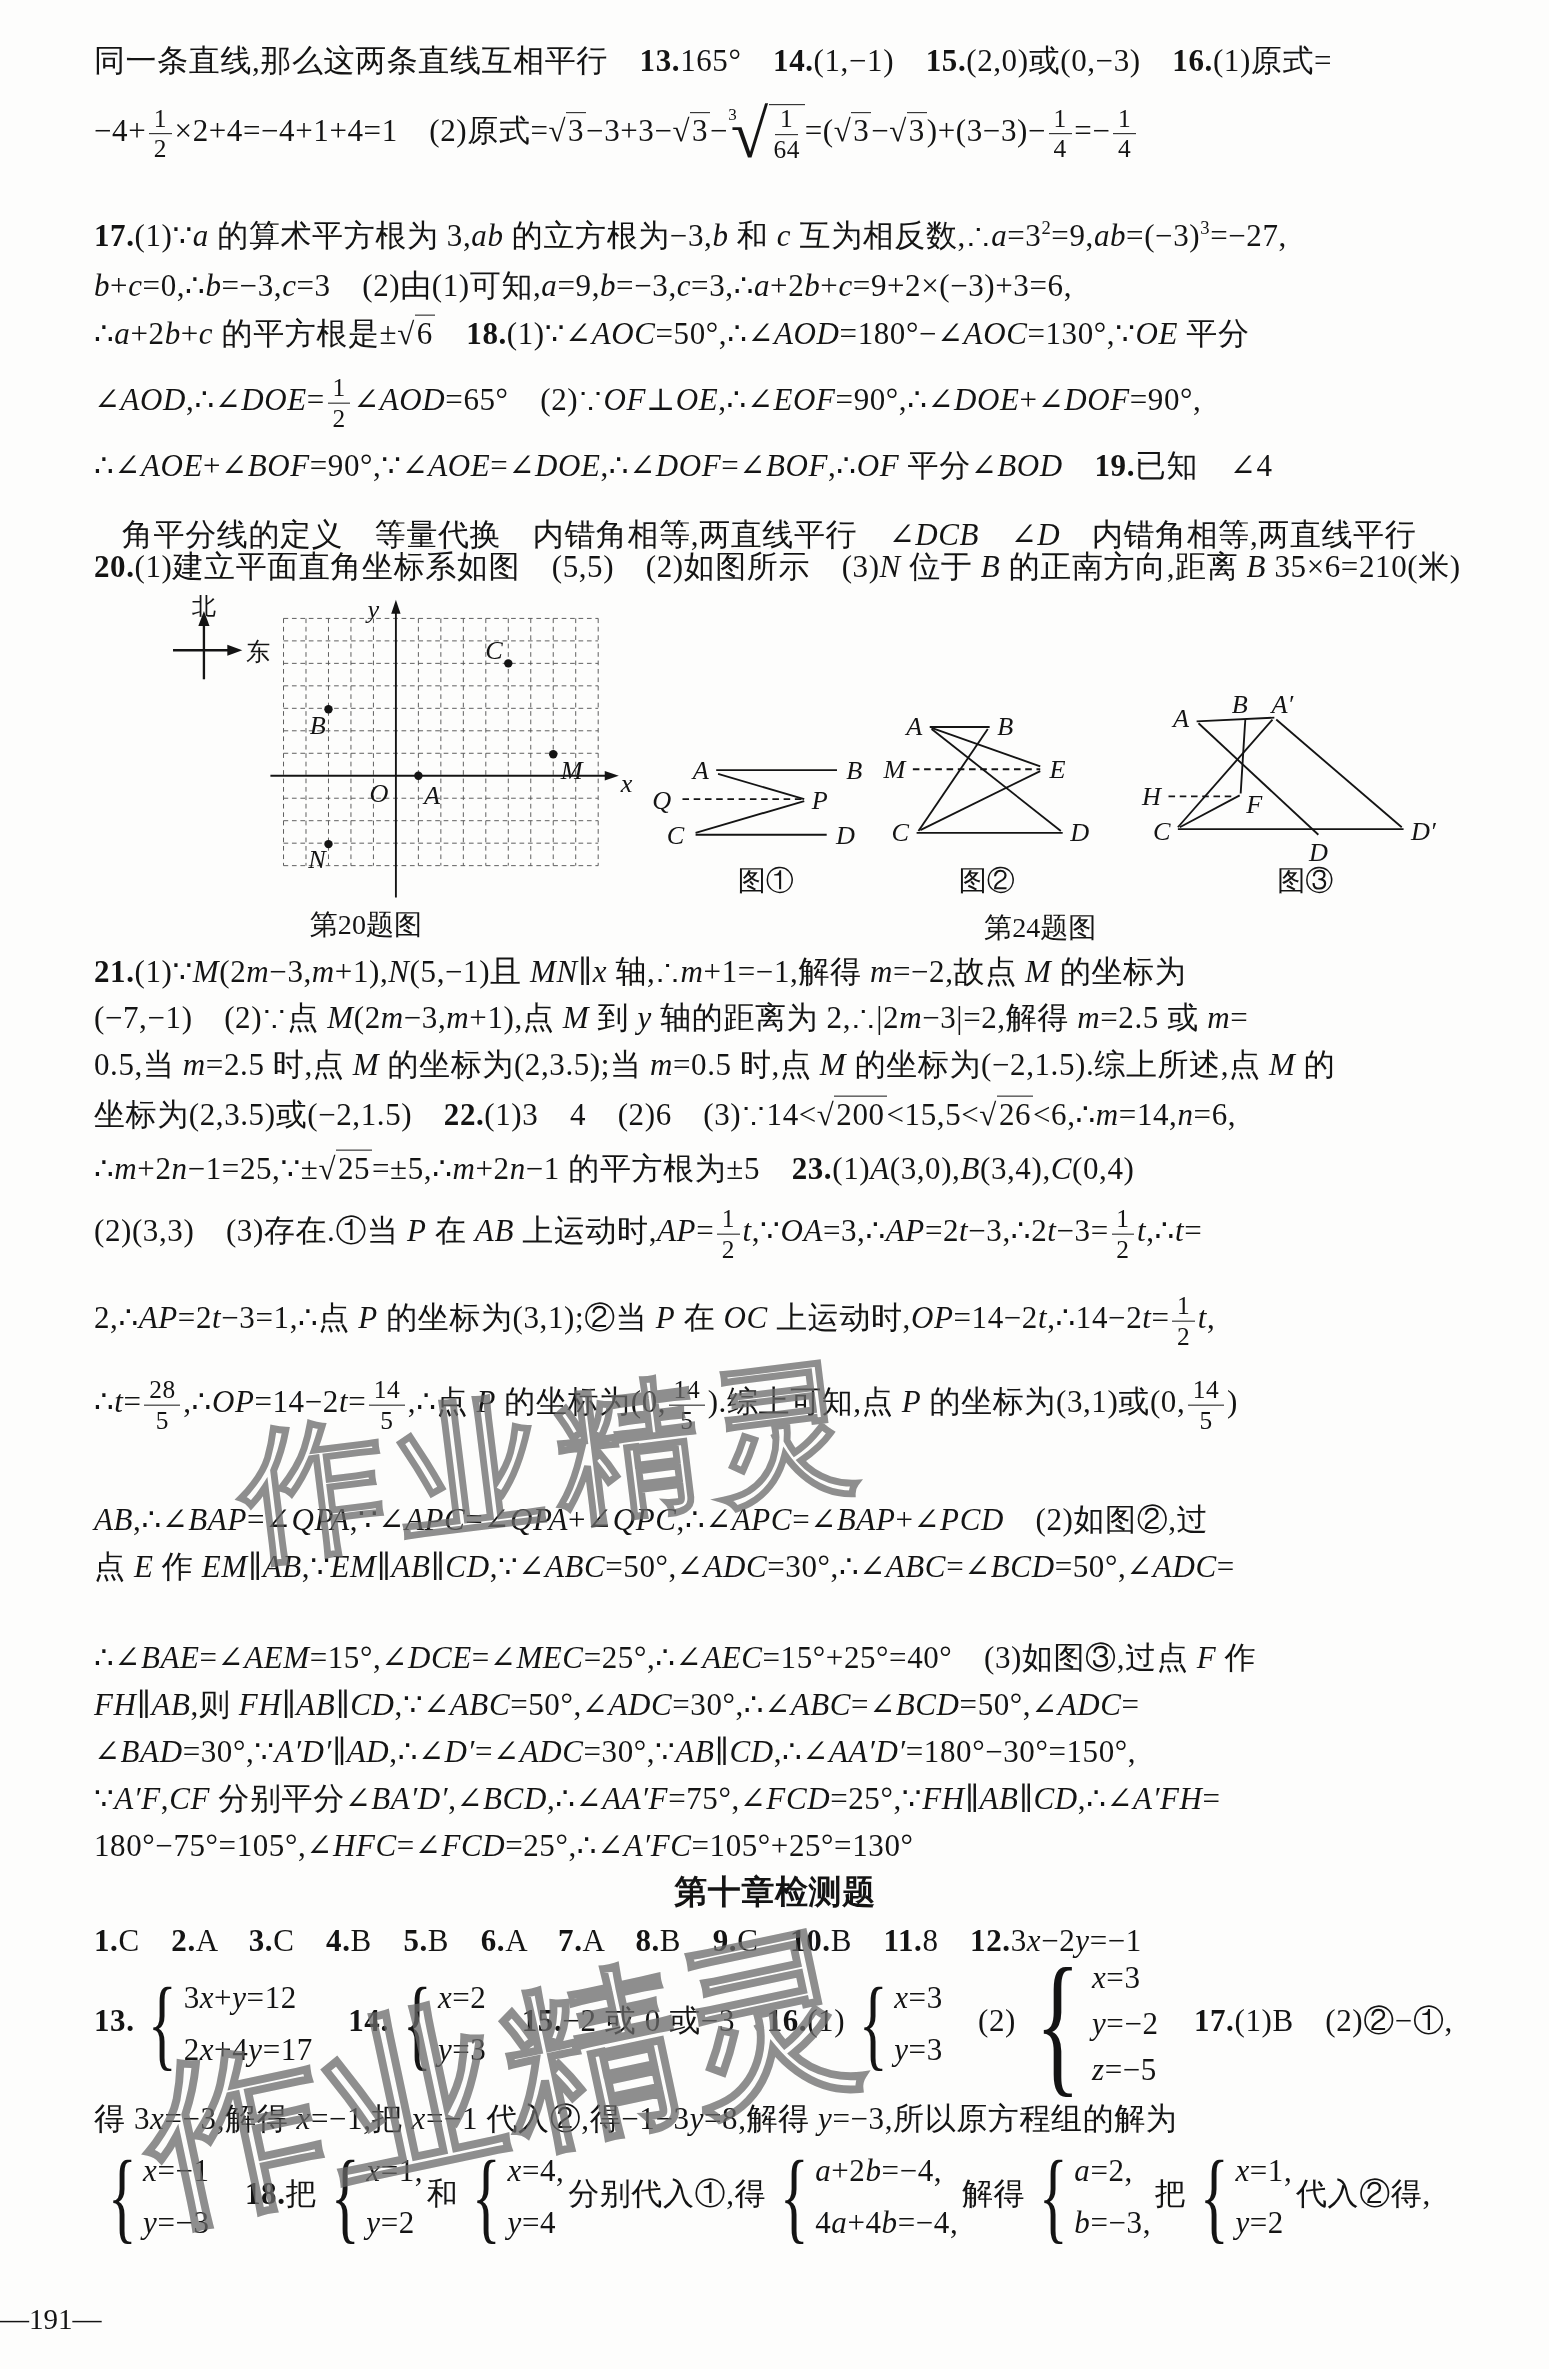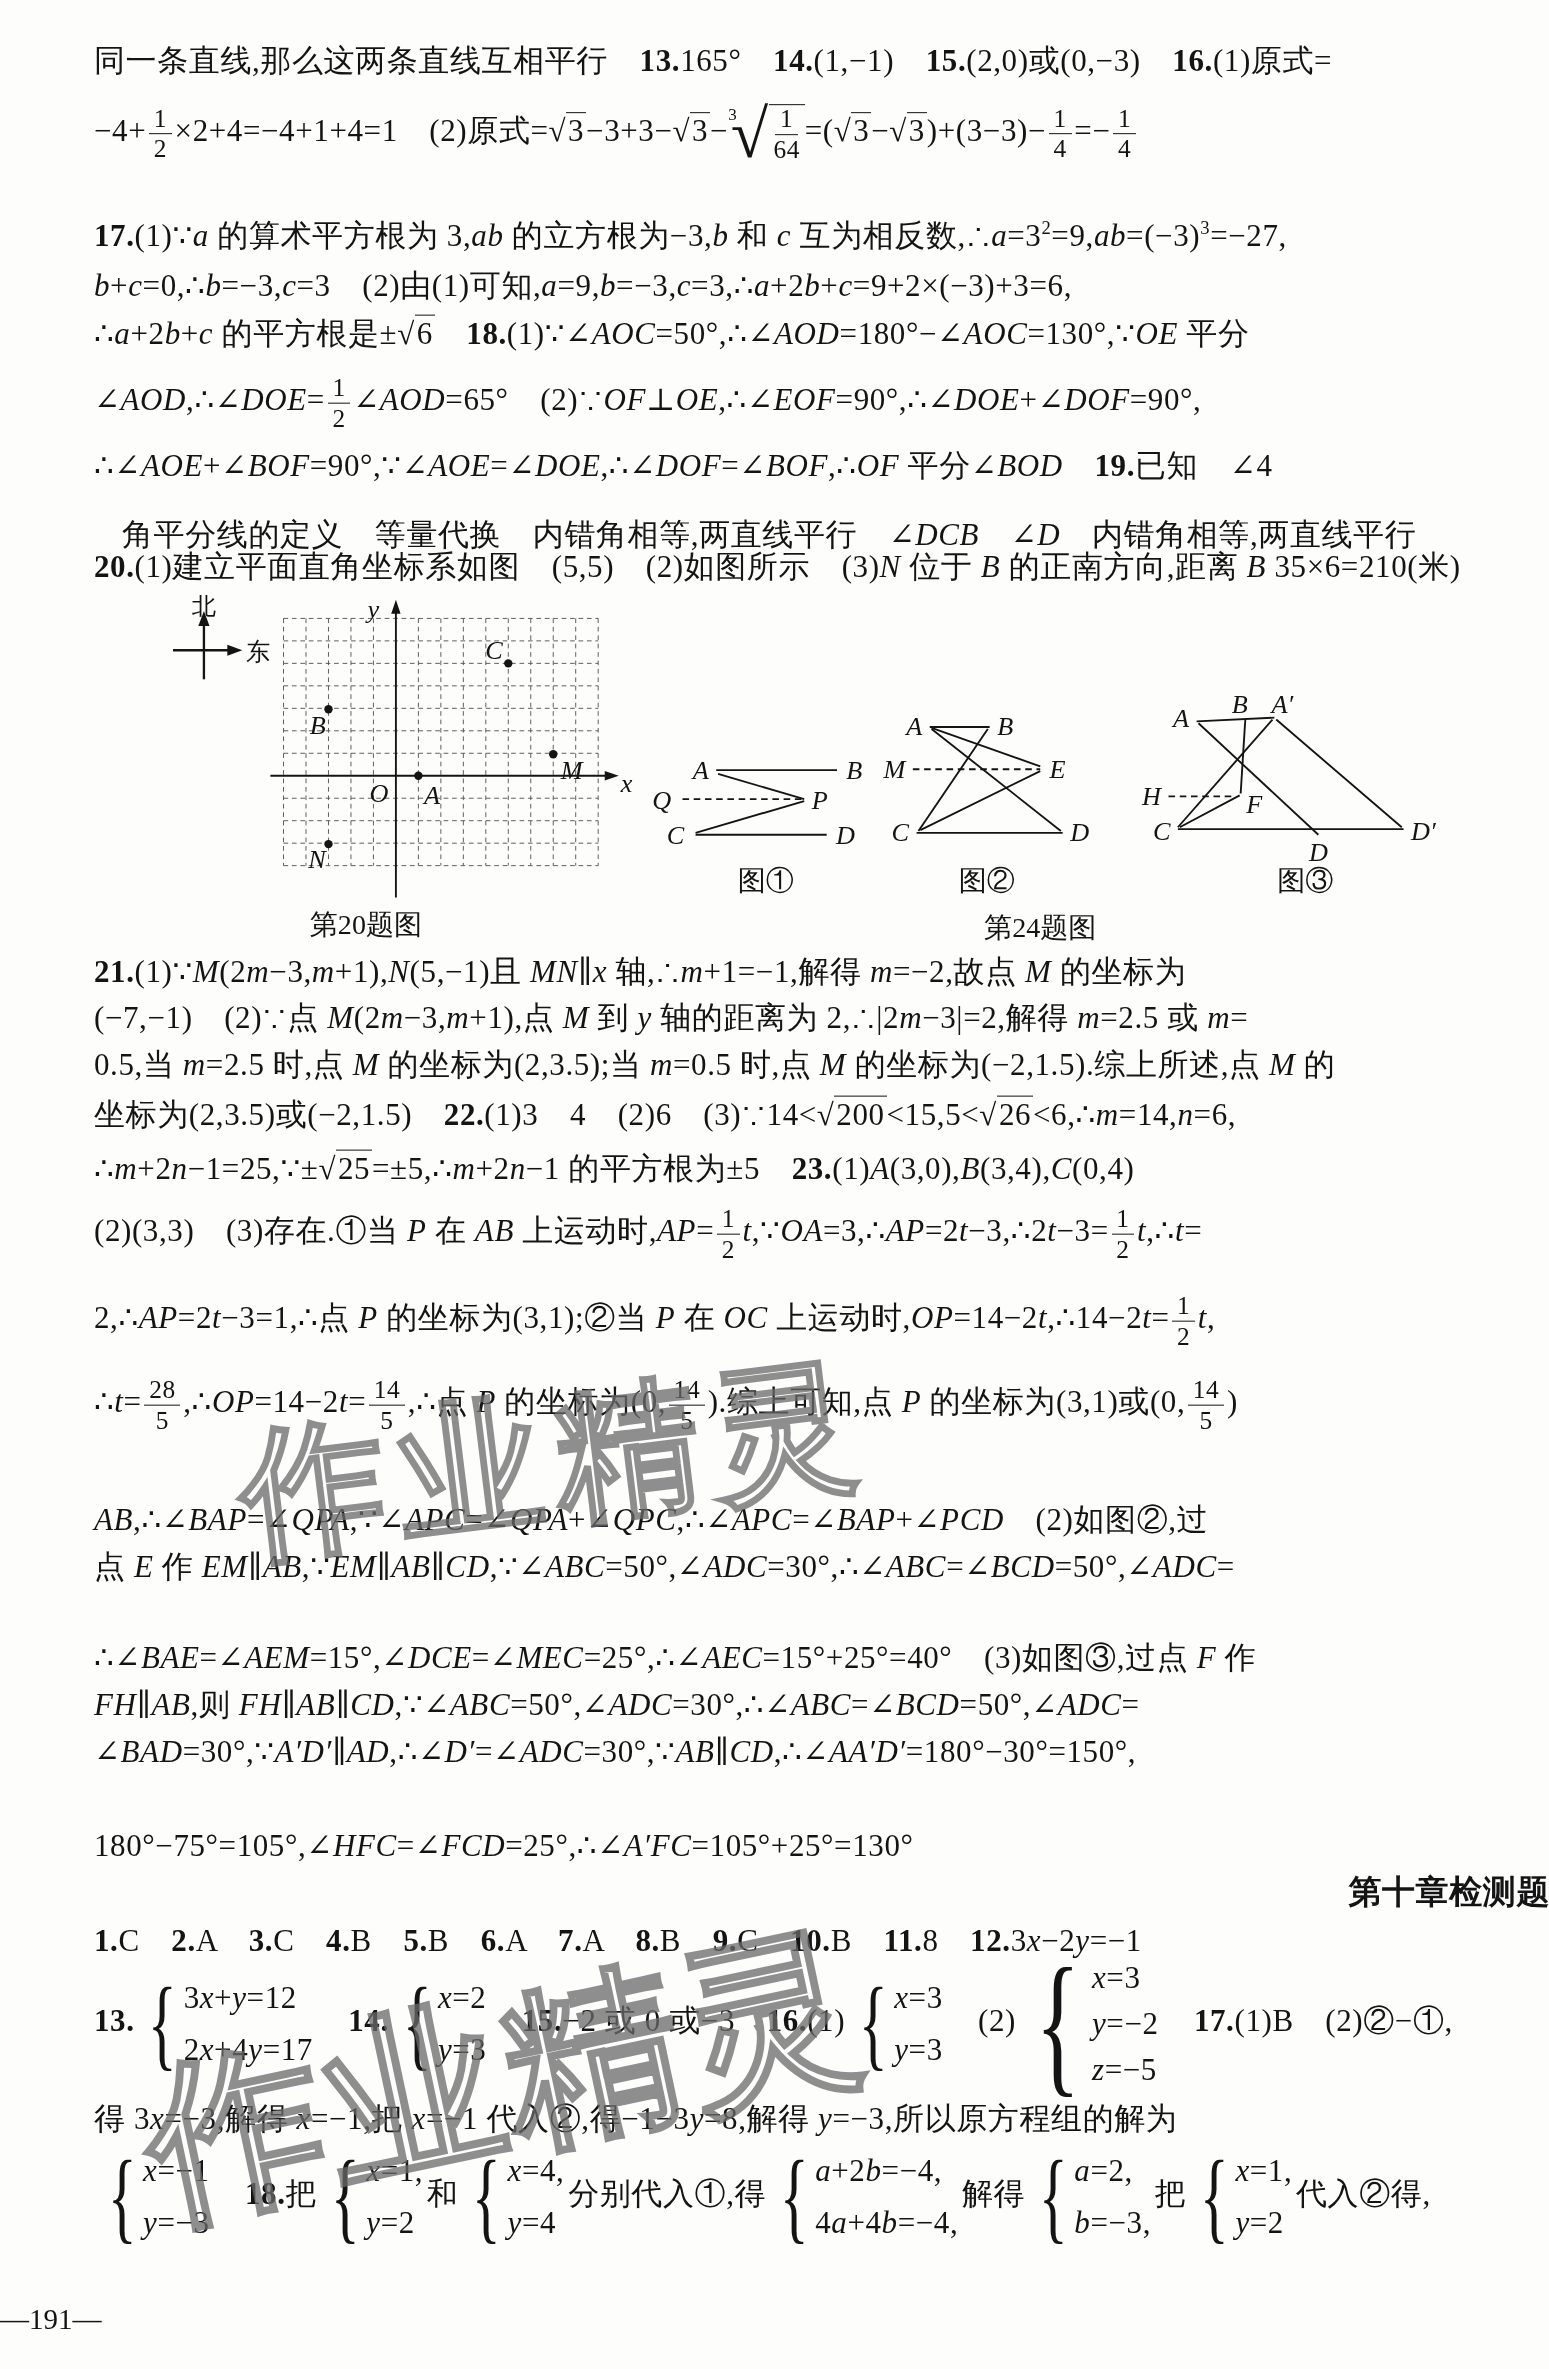--- a/index.html
+++ b/index.html
@@ -2,21 +2,21 @@
 <html style="font-size:15px"><head>
 <meta charset="utf-8">
 <style>
   html,body{margin:0;padding:0;background:#e8e8e8;}
   .page{position:relative;width:1550px;height:2369px;background:#fdfdfc;overflow:hidden;
         font-family:"Liberation Serif","DejaVu Serif",serif;color:#141414;}
   .ln{position:absolute;left:94px;width:1377px;font-size:31px;letter-spacing:0.6px;
       white-space:nowrap;transform:translateY(-50%);line-height:1.25;}
   .ln i{font-style:italic;}
   .ln b{font-weight:bold;font-style:normal;}
-  .center{left:0;width:1550px;text-align:right;}
+  .center{left:0;width:1550px;text-align:center;}
   .indent{left:122px;margin-top:16px;}
   .hd{font-weight:bold;font-size:33px;}
   
   .fr{display:inline-flex;flex-direction:column;align-items:center;vertical-align:middle;
       margin:0 2.8px;font-size:.82em;line-height:1.1;}
   .fr .fn{border-bottom:1.9px solid currentColor;padding:0 4.7px 0.9px;}
   .fr .fd{padding-top:0.9px;}
   
   .sq{white-space:nowrap;}
   .sqb{border-top:1.9px solid currentColor;padding:0 1.9px;}
@@ -232,20 +232,21 @@
         <span class="fd">5</span>
       </span><span>).综上可知,点 <i>P</i> 的坐标为(3,1)或(0,</span><span class="fr">
         <span class="fn">14</span>
         <span class="fd">5</span>
       </span><span>)</span></div>
   <div class="ln" style="top:1520px"><span><i>AB</i>,∴∠<i>BAP</i>=∠<i>QPA</i>,∵∠<i>APC</i>=∠<i>QPA</i>+∠<i>QPC</i>,∴∠<i>APC</i>=∠<i>BAP</i>+∠<i>PCD</i>　(2)如图②,过</span></div>
   <div class="ln" style="top:1567px"><span>点 <i>E</i> 作 <i>EM</i>∥<i>AB</i>,∵<i>EM</i>∥<i>AB</i>∥<i>CD</i>,∵∠<i>ABC</i>=50°,∠<i>ADC</i>=30°,∴∠<i>ABC</i>=∠<i>BCD</i>=50°,∠<i>ADC</i>=</span></div>
   <div class="ln" style="top:1658px"><span>∴∠<i>BAE</i>=∠<i>AEM</i>=15°,∠<i>DCE</i>=∠<i>MEC</i>=25°,∴∠<i>AEC</i>=15°+25°=40°　(3)如图③,过点 <i>F</i> 作</span></div>
   <div class="ln" style="top:1705px"><span><i>FH</i>∥<i>AB</i>,则 <i>FH</i>∥<i>AB</i>∥<i>CD</i>,∵∠<i>ABC</i>=50°,∠<i>ADC</i>=30°,∴∠<i>ABC</i>=∠<i>BCD</i>=50°,∠<i>ADC</i>=</span></div>
   <div class="ln" style="top:1752px"><span>∠<i>BAD</i>=30°,∵<i>A′D′</i>∥<i>AD</i>,∴∠<i>D′</i>=∠<i>ADC</i>=30°,∵<i>AB</i>∥<i>CD</i>,∴∠<i>AA′D′</i>=180°−30°=150°,</span></div>
+  <div class="ln" style="top:1799px"><span>∵<i>A′F</i>,<i>CF</i> 分别平分∠<i>BA′D′</i>,∠<i>BCD</i>,∴∠<i>AA′F</i>=75°,∠<i>FCD</i>=25°,∵<i>FH</i>∥<i>AB</i>∥<i>CD</i>,∴∠<i>A′FH</i>=</span></div>
   <div class="ln" style="top:1846px"><span>180°−75°=105°,∠<i>HFC</i>=∠<i>FCD</i>=25°,∴∠<i>A′FC</i>=105°+25°=130°</span></div>
 
   <div class="ln center hd" style="top:1893px">第十章检测题</div>
   <div class="ln" style="top:1941px"><b>1.</b><span>C　</span><b>2.</b><span>A　</span><b>3.</b><span>C　</span><b>4.</b><span>B　</span><b>5.</b><span>B　</span><b>6.</b><span>A　</span><b>7.</b><span>A　</span><b>8.</b><span>B　</span><b>9.</b><span>C　</span><b>10.</b><span>B　</span><b>11.</b><span>8　</span><b>12.</b><span>3<i>x</i>−2<i>y</i>=−1</span></div>
   <div class="ln" style="top:2024px"><b>13.</b><span class="sys">
         <span class="brace br2">{</span>
         <span class="syscol g2">
           <span>3<i>x</i>+<i>y</i>=12</span>
           <span>2<i>x</i>+4<i>y</i>=17</span>
         </span>

